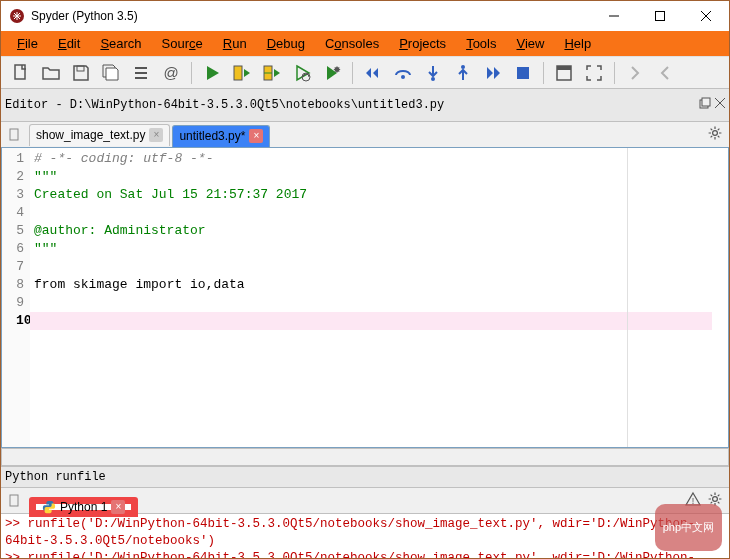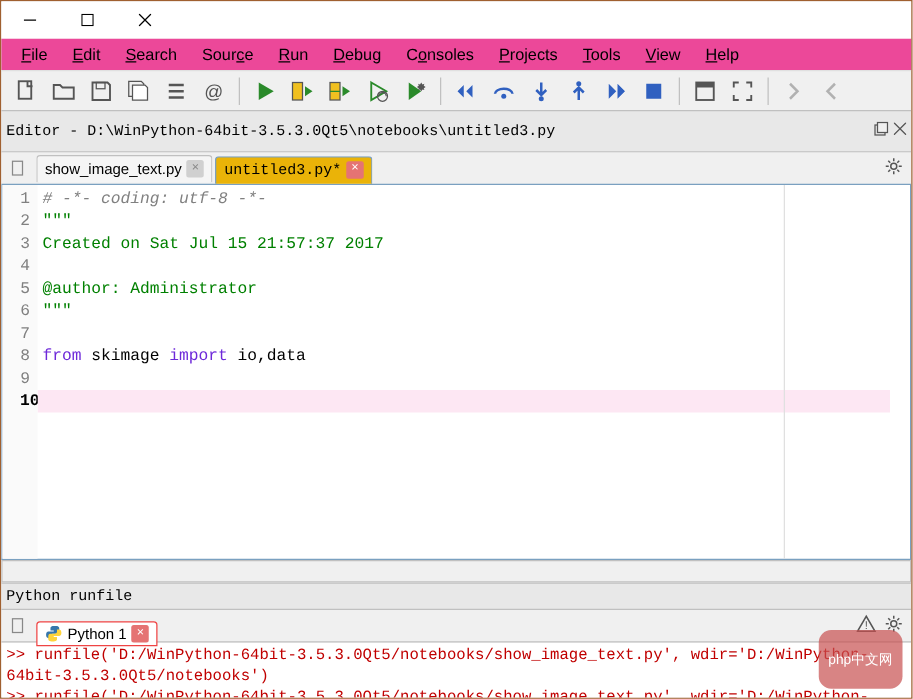--- a/index.html
+++ b/index.html
@@ -3,58 +3,65 @@
 <meta charset="utf-8">
 <style>
 * { box-sizing: border-box; margin: 0; padding: 0; }
 body { font-family: "Segoe UI", Tahoma, sans-serif; font-size: 12px; background: #f0f0f0; width: 730px; height: 559px; overflow: hidden; border: 1px solid #a06030; }
 .titlebar { height: 30px; background: #fff; display: flex; align-items: center; justify-content: space-between; }
 .title-left { display: flex; align-items: center; gap: 6px; padding-left: 8px; }
 .title-left svg { width: 16px; height: 16px; }
 .title-text { font-size: 12px; color: #000; }
 .title-ctrls { display: flex; }
 .win-btn { width: 46px; height: 30px; display: flex; align-items: center; justify-content: center; color: #000; }
-.menubar { height: 25px; background: #ec4899; display: flex; align-items: center; padding-left: 8px; gap: 4px; }
+.menubar { height: 25px; background: #f97316; display: flex; align-items: center; padding-left: 8px; gap: 4px; }
 .menu-item { padding: 2px 8px; font-size: 13px; }
 .menu-item u { text-decoration: underline; }
 .toolbar { height: 32px; background: #f0f0f0; border-top: 1px solid #e0e0e0; display: flex; align-items: center; padding: 0 6px; gap: 2px; }
 .tb-btn { width: 28px; height: 28px; display: flex; align-items: center; justify-content: center; border: 1px solid transparent; border-radius: 2px; }
 .tb-btn svg { width: 20px; height: 20px; }
 .tb-sep { width: 1px; height: 22px; background: #c0c0c0; margin: 0 4px; }
 .editor-path { height: 22px; background: #e8e8e8; border-top: 1px solid #c0c0c0; border-bottom: 1px solid #c0c0c0; display: flex; align-items: center; justify-content: space-between; padding: 16px 4px; font-family: "Courier New", monospace; font-size: 12px; }
 .path-ctrls { display: flex; gap: 4px; align-items: center; }
 .tabs-row { height: 26px; background: #f0f0f0; display: flex; align-items: center; padding-left: 4px; border-bottom: 1px solid #7aa0c0; position: relative; }
 .tab-newfile { width: 20px; height: 20px; display: flex; align-items: center; justify-content: center; margin-right: 4px; }
 .file-tab { height: 22px; display: flex; align-items: center; padding: 5px 6px; gap: 4px; border: 1px solid #c0c0c0; border-bottom: none; background: #f5f5f5; border-top-left-radius: 3px; border-top-right-radius: 3px; font-size: 12px; margin-right: 2px; }
-.file-tab.active { background: #eab308; border-color: #7aa0c0; position: relative; top: 1px; font-family: Liberation Mono, monospace; }
+.file-tab.active { background: #3b82f6; border-color: #7aa0c0; position: relative; top: 1px; }
 .tab-close { width: 14px; height: 14px; background: #e57373; border-radius: 2px; display: flex; align-items: center; justify-content: center; color: #fff; font-size: 10px; line-height: 1; }
 .tab-close.grey { background: #d0d0d0; color: #888; }
 .tabs-gear { position: absolute; right: 6px; }
 .editor-area { height: 300px; display: flex; background: #fff; border: 1px solid #7aa0c0; border-top: none; font-family: "Courier New", monospace; font-size: 13px; position: relative; }
 .gutter { width: 28px; background: #fafafa; text-align: right; padding: 2px 6px 0 0; color: #808080; line-height: 18px; user-select: none; }
 .gutter .current { color: #000; font-weight: bold; padding-left: 14px; }
 .code-body { flex: 1; padding: 2px 20px 0 4px; line-height: 18px; white-space: pre; overflow: hidden; }
 .code-line.current { background: #fde7f3; margin: 0 -4px; padding: 0 4px; }
 .c-comment { color: #808080; font-style: italic; }
 .c-doc { color: #008000; }
-.c-kw { color: #6d28d9; }
+.c-kw { color: #000000; }
 .editor-ruler { position: absolute; left: 625px; top: 0; bottom: 0; width: 1px; background: #e0e0e0; }
 .editor-scroll-h { height: 18px; background: #f0f0f0; border: 1px solid #c0c0c0; display: flex; align-items: center; }
 .console-title { height: 22px; background: #e8e8e8; border-top: 1px solid #c0c0c0; border-bottom: 1px solid #c0c0c0; font-family: "Courier New", monospace; font-size: 12px; display: flex; align-items: center; padding-left: 4px; }
 .console-tabs { height: 26px; background: #f0f0f0; display: flex; align-items: center; padding-left: 4px; position: relative; border-bottom: 1px solid #c0c0c0; }
-.con-tab { height: 20px; display: flex; align-items: center; gap: 4px; padding: 0 6px; border: 1px solid #ef4444; background: #fff; border-radius: 3px 3px 0 0; font-size: 12px; margin-top: 12px; }
+.con-tab { height: 20px; display: flex; align-items: center; gap: 4px; padding: 0 6px; border: 7px solid #ef4444; background: #fff; border-radius: 3px 3px 0 0; font-size: 12px; margin-top: 12px; }
 .console-tabs-right { position: absolute; right: 6px; display: flex; gap: 6px; align-items: center; }
 .console-body { background: #fff; padding: 2px 4px; font-family: "Courier New", monospace; font-size: 12.5px; line-height: 17px; height: 74px; overflow: hidden; }
 .console-body .err { color: #c00000; }
 .watermark { position: absolute; right: 8px; bottom: 8px; background: rgba(200,80,80,0.7); color: #fff; border-radius: 10px; padding: 16px 8px; font-size: 11px; margin-top: 46px; }
 </style>
 </head>
 <body>
 
 <div class="titlebar">
+  <div class="title-left">
+    <svg viewBox="0 0 16 16">
+        <circle cx="8" cy="8" r="7" fill="#8b1a1a"></circle>
+        <path d="M4 8h8M8 4v8M5 5l6 6M11 5l-6 6" stroke="#fff" stroke-width="1"></path>
+      </svg>
+    <span class="title-text">Spyder (Python 3.5)</span>
+  </div>
   <div class="title-ctrls">
     <div class="win-btn">
         <svg width="10" height="10">
           <path d="M0 5h10" stroke="#000"></path>
         </svg>
       </div>
     <div class="win-btn">
         <svg width="10" height="10">
           <rect x="0.5" y="0.5" width="9" height="9" fill="none" stroke="#000"></rect>
         </svg>

